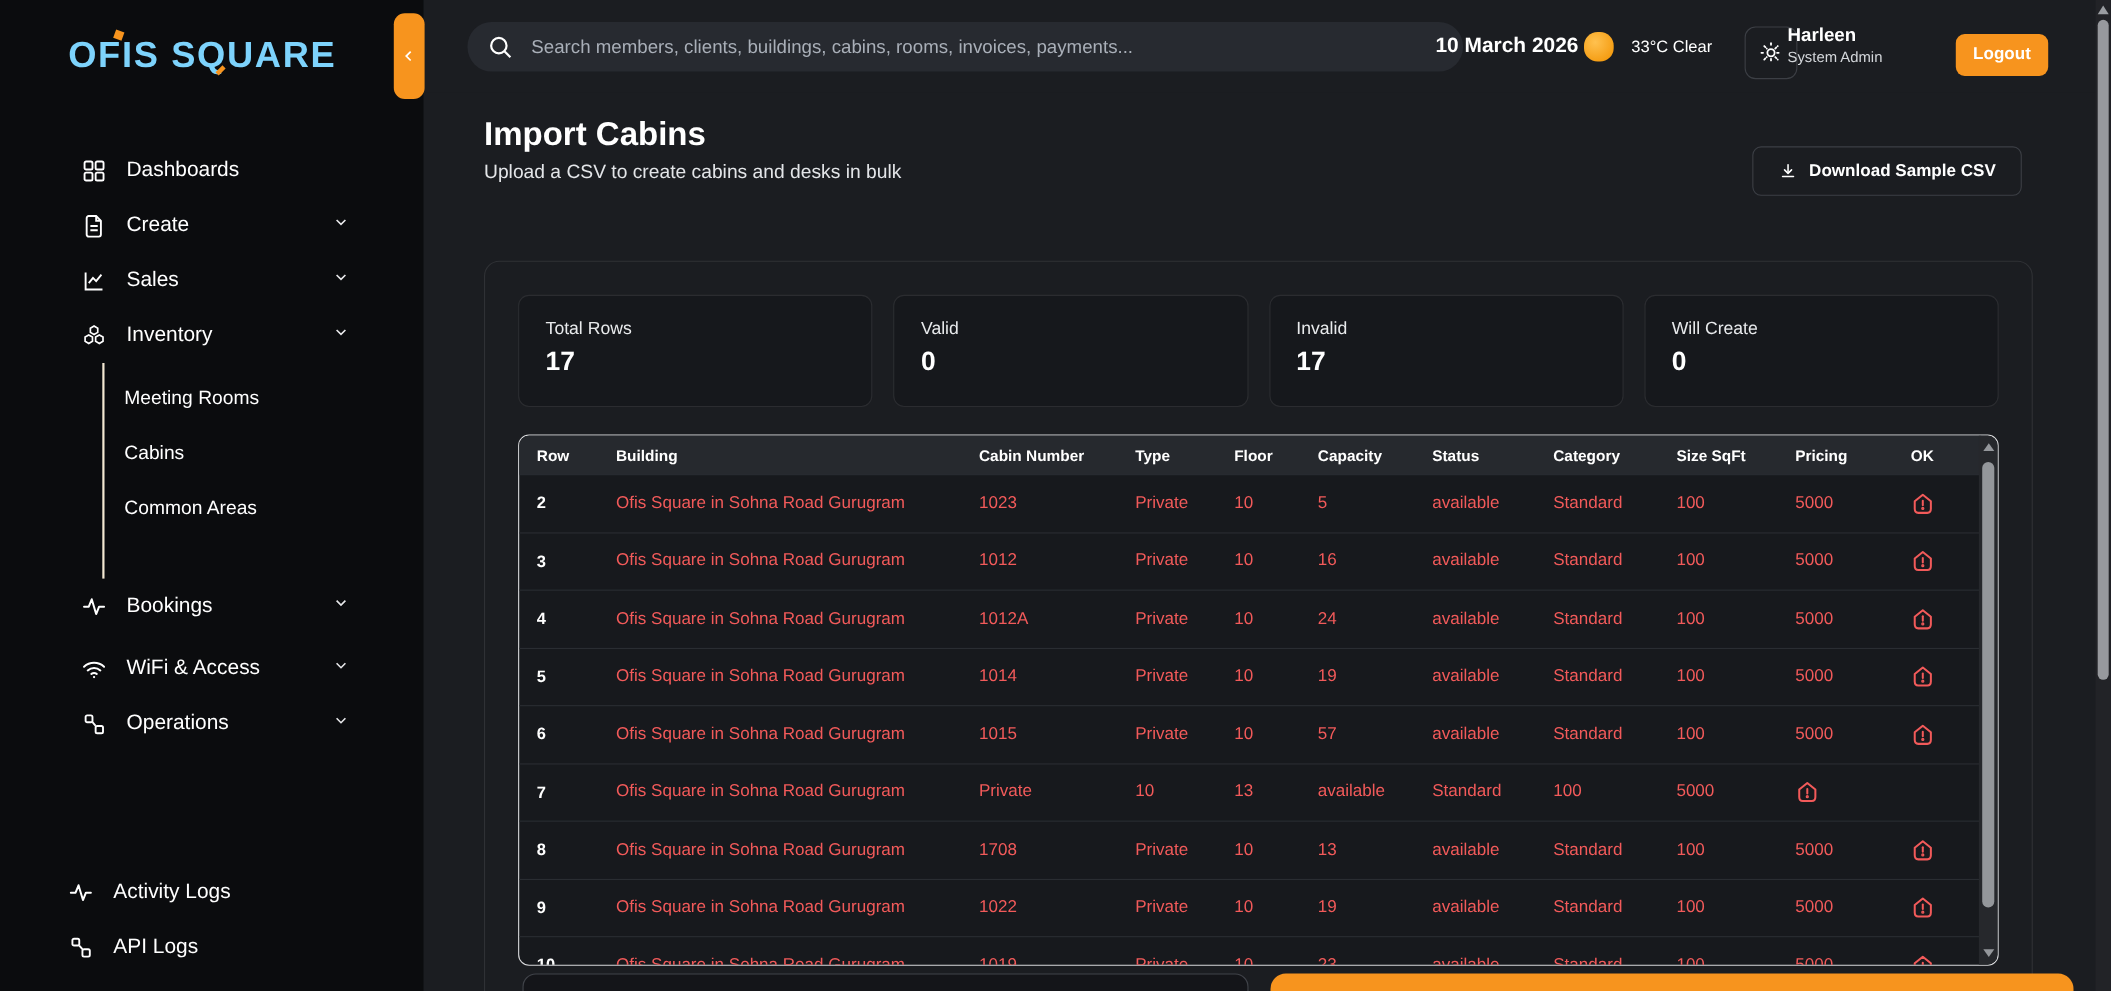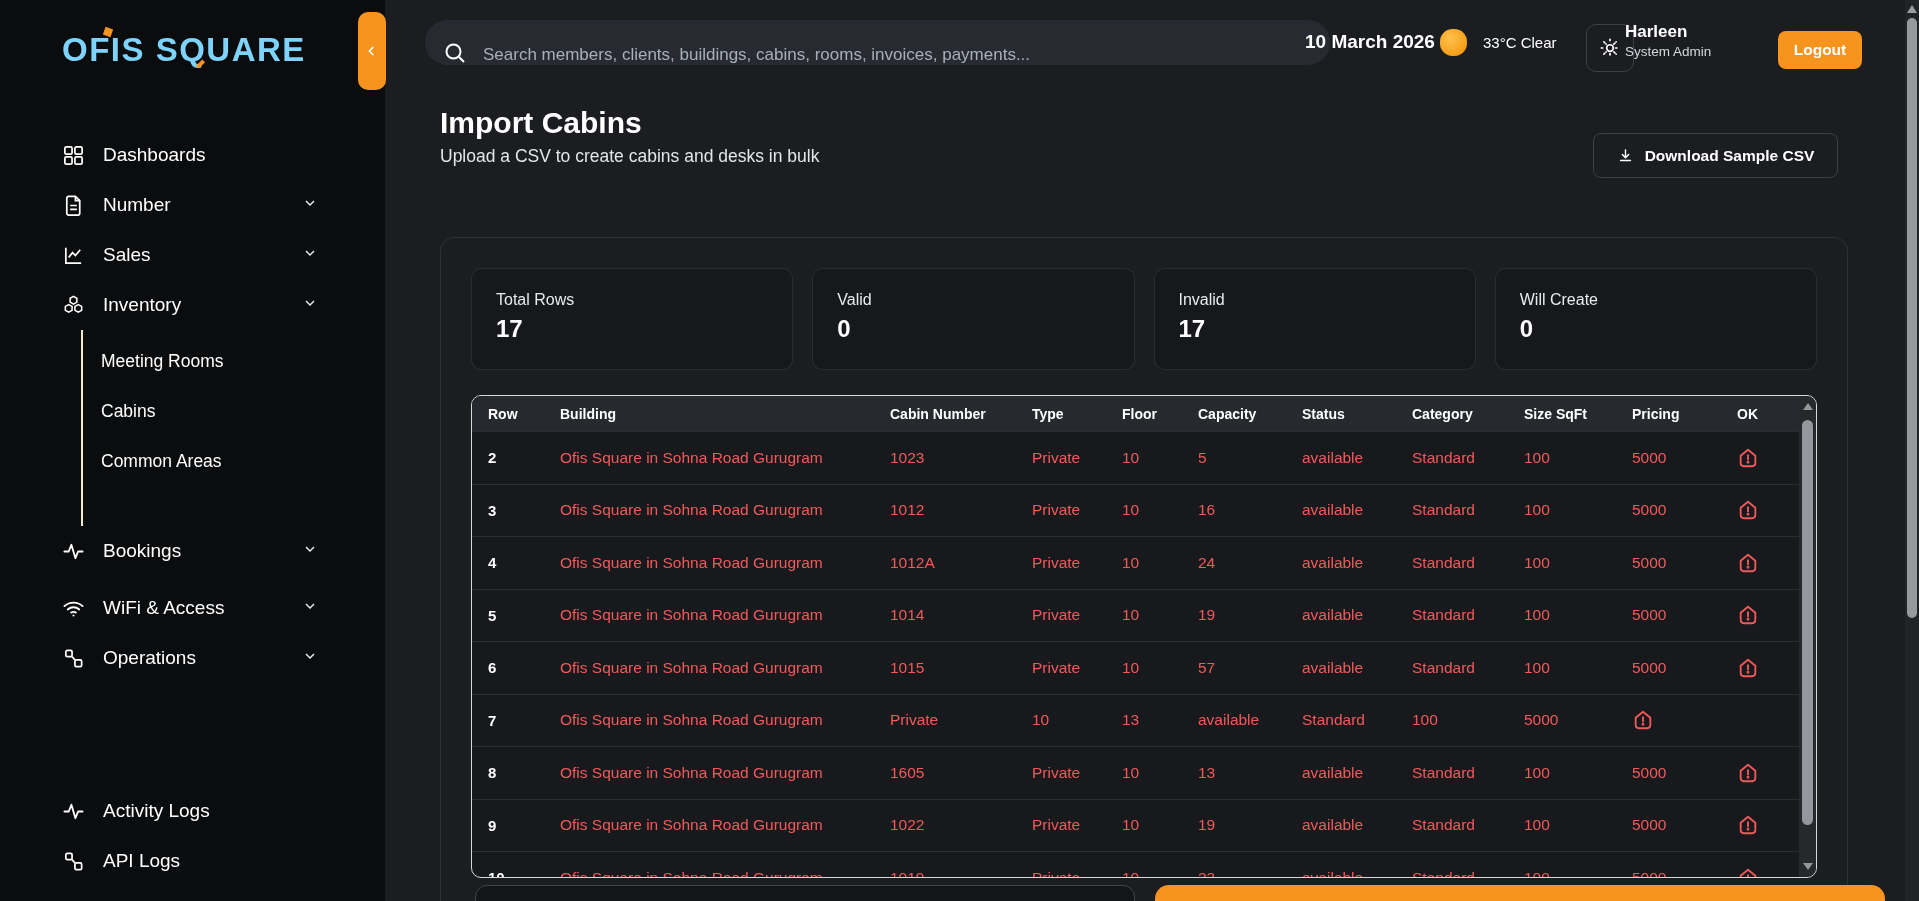--- a/index.html
+++ b/index.html
@@ -5,38 +5,38 @@
   * { margin:0; padding:0; box-sizing:border-box; }
   html,body { width:1919px; height:901px; overflow:hidden; background:#1b1d21;
     font-family:"Liberation Sans", sans-serif; color:#fff; }
 
   
   .sidebar { position:fixed; left:0; top:0; width:385px; height:901px; background:#0b0c0e; z-index:5; }
   .logo { position:relative; height:100px; display:flex; align-items:center; padding-left:62px; cursor:pointer; }
   .logo-text { font-size:33px; font-weight:800; letter-spacing:1.5px; color:#7dd3fc; }
   .logo-dot { position:absolute; left:104px; top:28px; width:8px; height:8px; background:#f7941e; transform:rotate(20deg); }
   .logo-tail { position:absolute; left:196px; top:62px; width:9px; height:4px; background:#f7941e; transform:rotate(-45deg); }
-  .nav { position:absolute; top:130px; left:0; right:0; }
+  .nav { position:absolute; top:130px; left:12px; right:0; }
   .nav-item { position:relative; display:flex; align-items:center; height:50px; padding-left:60px; font-size:19px; cursor:pointer; }
   .nicon { width:26px; height:26px; margin-right:17px; display:flex; align-items:center; justify-content:center; color:#fff; flex:0 0 26px; }
   .nicon svg { width:23px; height:23px; }
   .chev { position:absolute; right:67px; top:50%; transform:translateY(-50%); color:#e8e9eb; }
   .chev svg { width:16px; height:16px; }
   .submenu { position:relative; margin-left:81px; border-left:2px solid #f3e8d2; padding:6px 0 40px 16px; }
   .sub-item { height:50px; display:flex; align-items:center; padding-left:2px; font-size:17.5px; cursor:pointer; }
   .gap-after { margin-bottom:7px; }
   .nav-footer { position:absolute; top:786px; left:0; right:0; }
 
   
   .topbar { position:fixed; left:385px; top:0; width:1520px; height:84px; background:#1b1d21; z-index:4; }
   .collapse-tab { position:fixed; left:358px; top:12px; width:28px; height:78px; background:#f7941e;
     border-radius:10px; display:flex; align-items:center; justify-content:center; color:#fff; cursor:pointer; z-index:6; }
   .collapse-tab svg { width:16px; height:16px; }
   .search { position:absolute; left:40px; top:20px; width:905px; height:45px; background:#272a30;
-    border-radius:22px; display:flex; align-items:flex-end; padding:0 18px; }
+    border-radius:22px; display:flex; align-items:center; padding:0 18px; }
   .search-icon { color:#fff; margin-right:16px; display:flex; }
   .search-icon svg { width:24px; height:24px; }
   .search input { flex:1; background:transparent; border:0; outline:none; color:#dfe2e6; font-size:17px;
     font-family:"Liberation Sans", sans-serif; }
   .search input::placeholder { color:#a9afb8; }
   .tb-date { position:absolute; left:920px; top:0; height:84px; display:flex; align-items:center; font-size:19px; font-weight:bold; }
   .tb-sun { position:absolute; left:1055px; top:29px; width:27px; height:27px; border-radius:46%;
     background:radial-gradient(circle at 38% 35%, #ffc14f, #f59d13 75%); }
   .tb-weather { position:absolute; left:1098px; top:0; height:84px; display:flex; align-items:center; font-size:15px; }
   .theme-btn { position:absolute; left:1201px; top:24px; width:48px; height:48px; border:1px solid #3c3f45;
@@ -117,21 +117,21 @@
     </div>
 
     <div class="nav-item">
       <span class="nicon">
         <svg viewBox="0 0 24 24" fill="none" stroke="currentColor" stroke-width="1.8">
             <path d="M7 2.5h7l4.5 4.5v13a2 2 0 0 1-2 2h-9.5a2 2 0 0 1-2-2v-15.5a2 2 0 0 1 2-2z"></path>
             <path d="M14 2.5v4.5h4.5"></path>
             <path d="M8.5 12h7M8.5 16h7"></path>
           </svg>
       </span>
-      <span class="nlabel">Number</span>
+      <span class="nlabel">Create</span>
       <span class="chev"><svg viewBox="0 0 24 24" fill="none" stroke="currentColor" stroke-width="2.2">
             <polyline points="6 9 12 15 18 9"></polyline>
           </svg></span>
     </div>
 
     <div class="nav-item">
       <span class="nicon">
         <svg viewBox="0 0 24 24" fill="none" stroke="currentColor" stroke-width="1.8">
             <path d="M4 4v16h16"></path>
             <polyline points="7 14 11 9 14 12 19 6"></polyline>
@@ -437,21 +437,21 @@
                 <path d="M12 3 L20 9.5 V17 Q20 21 16.5 21 H7.5 Q4 21 4 17 V9.5 Z"></path>
                 <line x1="12" y1="9" x2="12" y2="13.5"></line>
                 <circle cx="12" cy="16.6" r="0.6" fill="#f25a5a"></circle>
               </svg>
             </div>
           </div>
 
           <div class="trow">
             <div class="td c-rownum">8</div>
             <div class="td">Ofis Square in Sohna Road Gurugram</div>
-            <div class="td">1605</div>
+            <div class="td">1708</div>
             <div class="td">Private</div>
             <div class="td">10</div>
             <div class="td">13</div>
             <div class="td">available</div>
             <div class="td">Standard</div>
             <div class="td">100</div>
             <div class="td">5000</div>
             <div class="td">
               <svg class="alert" viewBox="0 0 24 24" fill="none" stroke="#f25a5a" stroke-width="2" stroke-linejoin="round" stroke-linecap="round">
                 <path d="M12 3 L20 9.5 V17 Q20 21 16.5 21 H7.5 Q4 21 4 17 V9.5 Z"></path>

